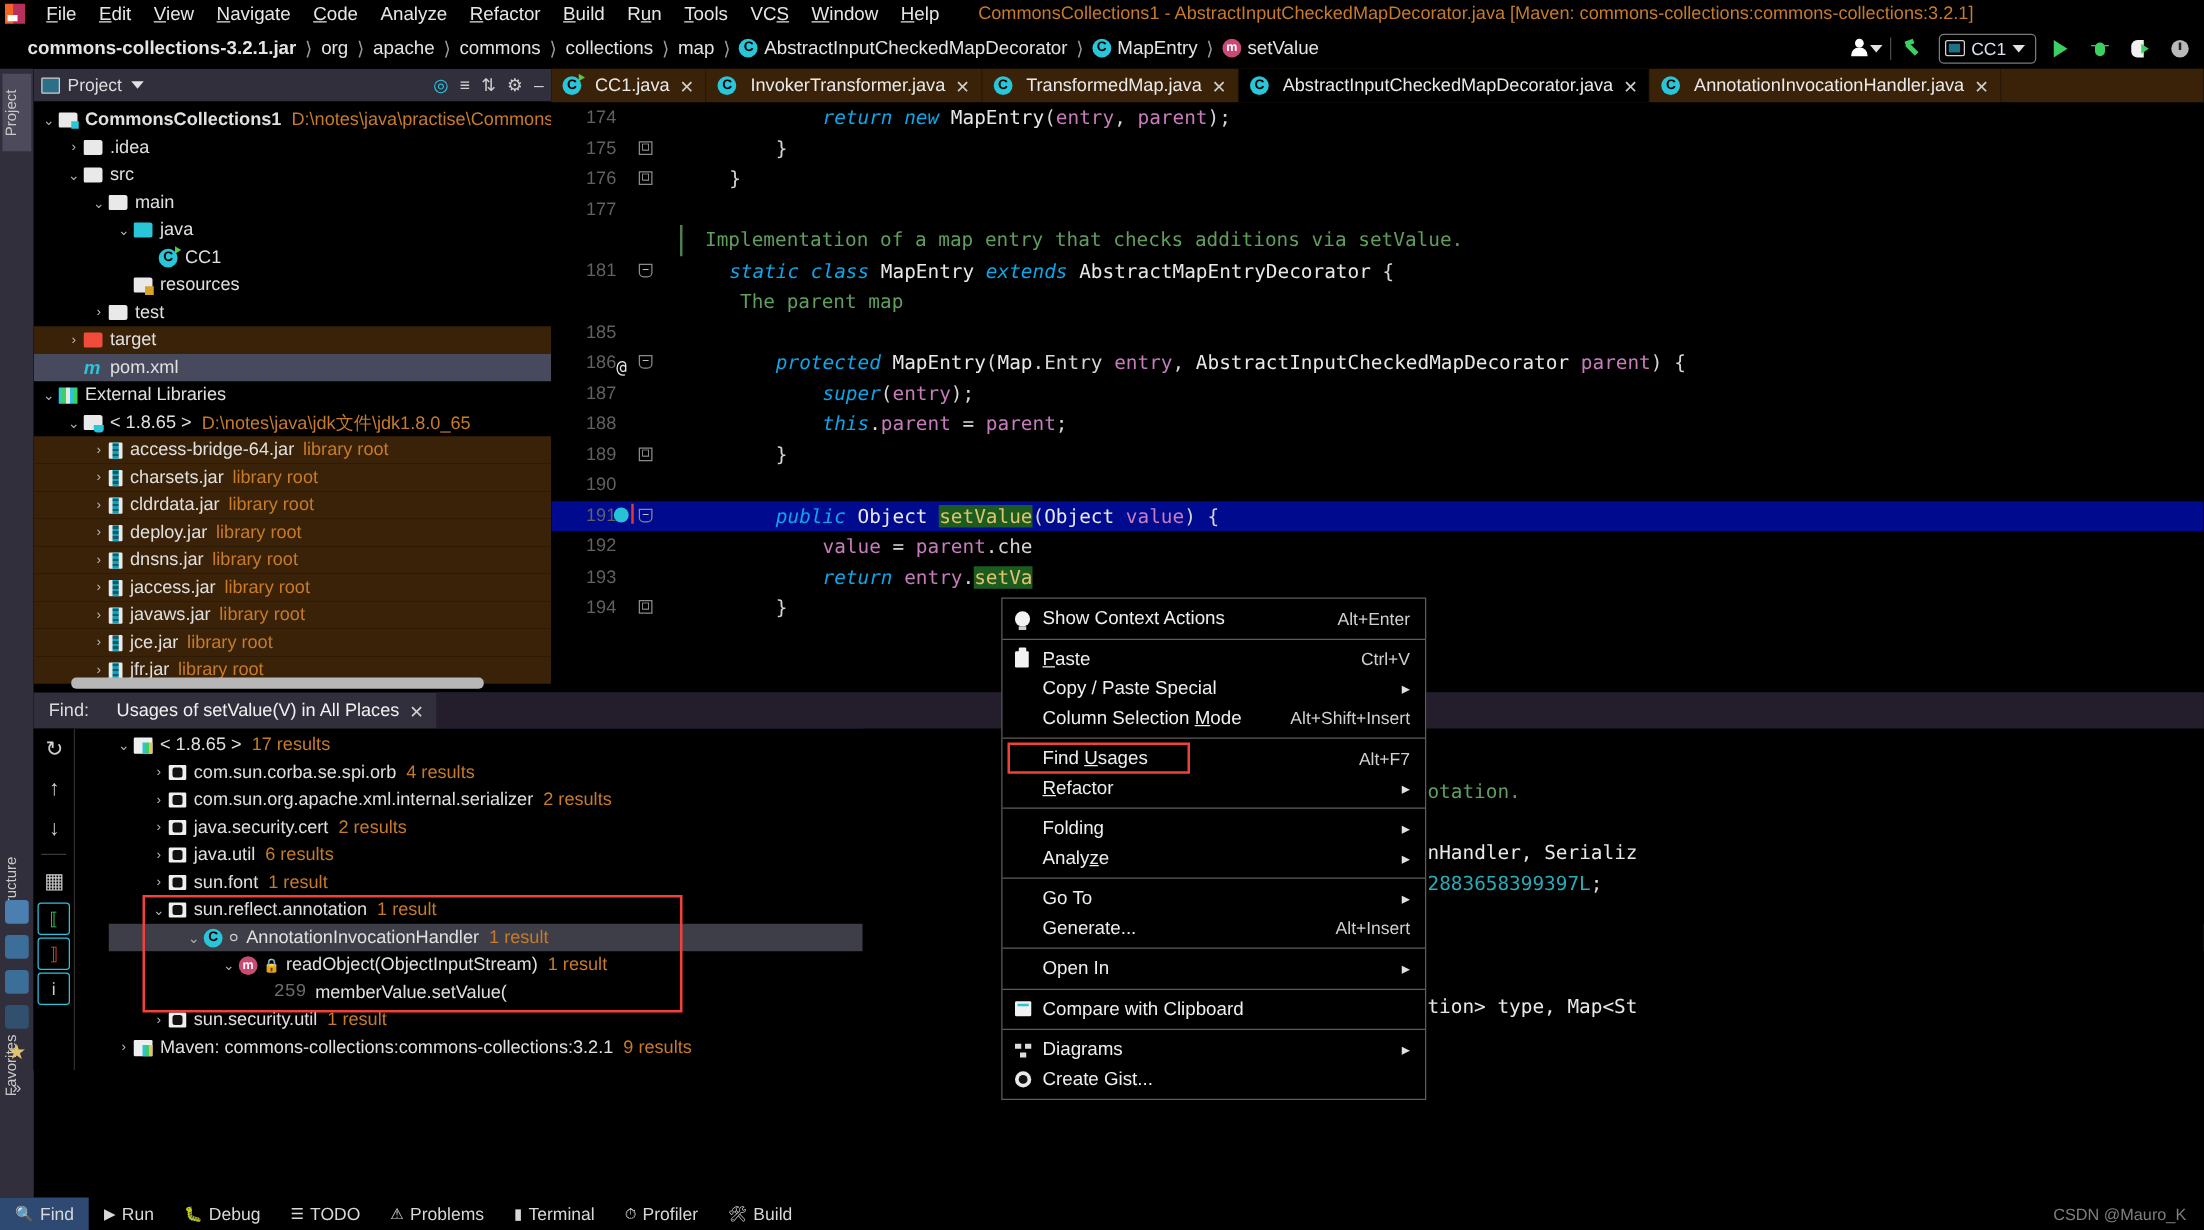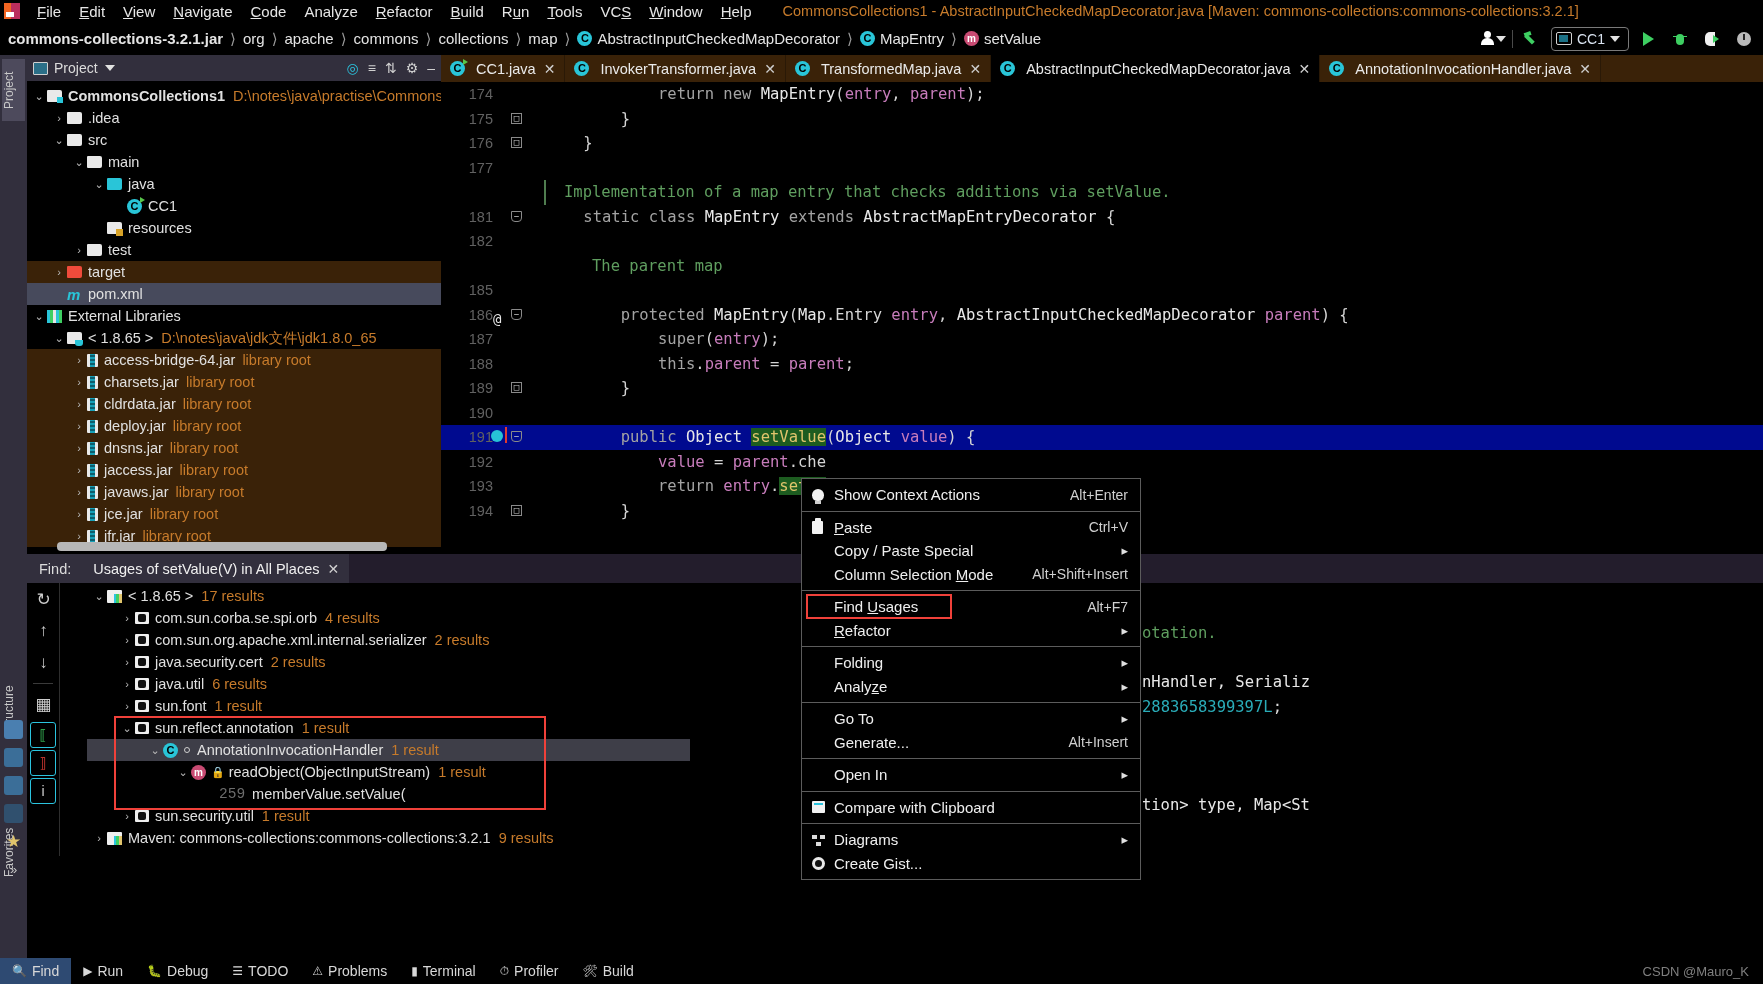--- a/index.html
+++ b/index.html
@@ -26,21 +26,21 @@
   .menu-item { padding:0 9px; color:#e6e6e6; font-size:15px; cursor:default; }
   .menu-item u { text-decoration: underline; }
   .win-title {
     margin-left:22px; color:#c77b2b; font-size:14.5px;
     overflow:hidden; text-overflow:clip; white-space:nowrap;
   }
 
   
   .navbar {
     position:absolute; left:0; top:22px; width:1763px; height:33px;
-    background:#000; display:flex; align-items:center; padding-left:8px;
+    background:#000; display:flex; align-items:center; padding-left:22px;
     font-size:15px; white-space:nowrap;
   }
   .crumb { color:#e4e4e4; display:flex; align-items:center; }
   .crumb.bold{ font-weight:bold; }
   .crumb-sep { color:#9a9a9a; margin:0 7px; font-size:15px; }
   .ico-c {
     display:inline-block; width:15px; height:15px; border-radius:50%;
     background:#29c5d8; color:#000; font-size:11px; font-weight:bold;
     text-align:center; line-height:15px; margin-right:5px;
   }
@@ -145,21 +145,21 @@
     position:absolute; left:0; top:0; width:1322px; height:472px;
     font-family:"DejaVu Sans Mono","Liberation Mono",monospace;
     font-size:15.5px; line-height:24.5px;
   }
   .cline{ height:24.5px; display:flex; align-items:center; white-space:pre; }
   .lnum{ width:52px; text-align:right; color:#616161; font-size:14.5px;
          font-family:"Liberation Sans",sans-serif; flex:0 0 52px;}
   .gmark{ width:53px; flex:0 0 53px; position:relative; font-size:13px; color:#9b9b9b; }
   .ctxt{ flex:1; }
   .cline.sel{ background:#000a8f; }
-  .kw{color:#a3a3a3;} .fld{color:#c77cbb;}
+  .kw{color:#0ea5e9;font-style:italic;} .fld{color:#c77cbb;}
   .mtd{color:#e0c46c;} .typ{color:#e8e8e8;}
   .cmt{color:#5f9e5f;}
   .hl-green{ background:#1d5c20; }
   .foldmark{ position:absolute; left:18px; top:6px; width:11px; height:11px;
     border:1px solid #8a8a8a; color:#ccc; font-size:9px; text-align:center; line-height:9px;}
 
   
   .findpanel{
     position:absolute; left:27px; top:554px; width:1736px; height:302px;
     background:#000;
@@ -570,21 +570,20 @@
   <div style="position:absolute;left:1738px;top:86px;font-size:14px;color:#cfcfcf;">Re</div>
 
   <div class="editorarea">
     <div class="code" id="code-lines">
         <div class="cline"><span class="lnum">174</span><span class="gmark"><span style="position:relative;display:block;width:53px;height:24.5px;"></span></span><span class="ctxt">            <span class="kw">return</span> <span class="kw">new</span> <span class="typ">MapEntry</span>(<span class="fld">entry</span>, <span class="fld">parent</span>);</span></div>
         <div class="cline"><span class="lnum">175</span><span class="gmark"><span style="position:relative;display:block;width:53px;height:24.5px;"><span class="foldmark">□</span></span></span><span class="ctxt">        }</span></div>
         <div class="cline"><span class="lnum">176</span><span class="gmark"><span style="position:relative;display:block;width:53px;height:24.5px;"><span class="foldmark">□</span></span></span><span class="ctxt">    }</span></div>
         <div class="cline"><span class="lnum">177</span><span class="gmark"><span style="position:relative;display:block;width:53px;height:24.5px;"></span></span><span class="ctxt"></span></div>
         <div class="cline"><span class="lnum"></span><span class="gmark"></span><span class="ctxt" style="padding-left:18px;border-left:2px solid #4f7d4f;margin-left:-2px;"><span class="cmt">Implementation of a map entry that checks additions via setValue.</span></span></div>
         <div class="cline"><span class="lnum">181</span><span class="gmark"><span style="position:relative;display:block;width:53px;height:24.5px;"><span class="foldmark" style="border-radius:0 0 4px 4px;">−</span></span></span><span class="ctxt">    <span class="kw">static</span> <span class="kw">class</span> <span class="typ">MapEntry</span> <span class="kw">extends</span> <span class="typ">AbstractMapEntryDecorator</span> {</span></div>
-        <div class="cline"><span class="lnum">182</span><span class="gmark"><span style="position:relative;display:block;width:53px;height:24.5px;"></span></span><span class="ctxt"></span></div>
         <div class="cline"><span class="lnum"></span><span class="gmark"></span><span class="ctxt" style="padding-left:46px;"><span class="cmt">The parent map</span></span></div>
         <div class="cline"><span class="lnum">185</span><span class="gmark"><span style="position:relative;display:block;width:53px;height:24.5px;"></span></span><span class="ctxt"></span></div>
         <div class="cline"><span class="lnum">186</span><span class="gmark"><span style="position:relative;display:block;width:53px;height:24.5px;"><span style="position:absolute;left:0;top:4px;color:#e8e8e8;font-size:14px;">@</span><span class="foldmark" style="border-radius:0 0 4px 4px;">−</span></span></span><span class="ctxt">        <span class="kw">protected</span> <span class="typ">MapEntry</span>(<span class="typ">Map</span>.Entry <span class="fld">entry</span>, <span class="typ">AbstractInputCheckedMapDecorator</span> <span class="fld">parent</span>) {</span></div>
         <div class="cline"><span class="lnum">187</span><span class="gmark"><span style="position:relative;display:block;width:53px;height:24.5px;"></span></span><span class="ctxt">            <span class="kw">super</span>(<span class="fld">entry</span>);</span></div>
         <div class="cline"><span class="lnum">188</span><span class="gmark"><span style="position:relative;display:block;width:53px;height:24.5px;"></span></span><span class="ctxt">            <span class="kw">this</span>.<span class="fld">parent</span> = <span class="fld">parent</span>;</span></div>
         <div class="cline"><span class="lnum">189</span><span class="gmark"><span style="position:relative;display:block;width:53px;height:24.5px;"><span class="foldmark">□</span></span></span><span class="ctxt">        }</span></div>
         <div class="cline"><span class="lnum">190</span><span class="gmark"><span style="position:relative;display:block;width:53px;height:24.5px;"></span></span><span class="ctxt"></span></div>
         <div class="cline sel"><span class="lnum">191</span><span class="gmark"><span style="position:relative;display:block;width:53px;height:24.5px;"><span style="position:absolute;left:-2px;top:5px;width:12px;height:12px;border-radius:50%;background:#27c2d6;"></span><span style="position:absolute;left:12px;top:2px;width:2px;height:16px;background:#e03a2f;"></span><span class="foldmark" style="border-radius:0 0 4px 4px;">−</span></span></span><span class="ctxt">        <span class="kw">public</span> <span class="typ">Object</span> <span class="hl-green mtd">setValue</span>(<span class="typ">Object</span> <span class="fld">value</span>) {</span></div>
         <div class="cline"><span class="lnum">192</span><span class="gmark"><span style="position:relative;display:block;width:53px;height:24.5px;"></span></span><span class="ctxt">            <span class="fld">value</span> = <span class="fld">parent</span>.che</span></div>
         <div class="cline"><span class="lnum">193</span><span class="gmark"><span style="position:relative;display:block;width:53px;height:24.5px;"></span></span><span class="ctxt">            <span class="kw">return</span> <span class="fld">entry</span>.<span class="hl-green mtd">setVa</span></span></div>

